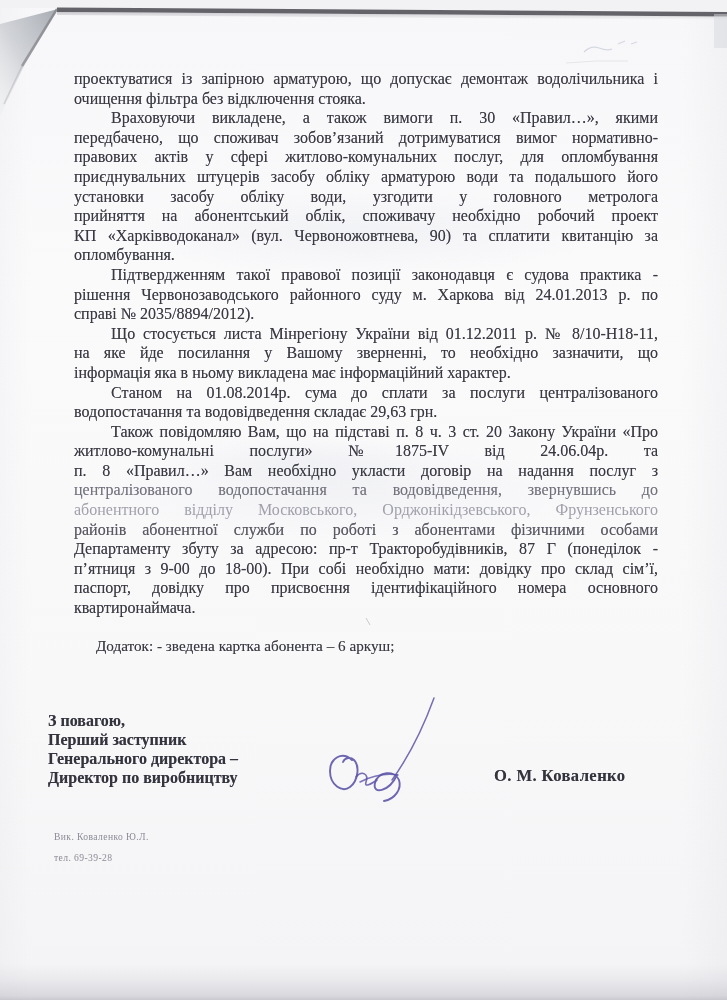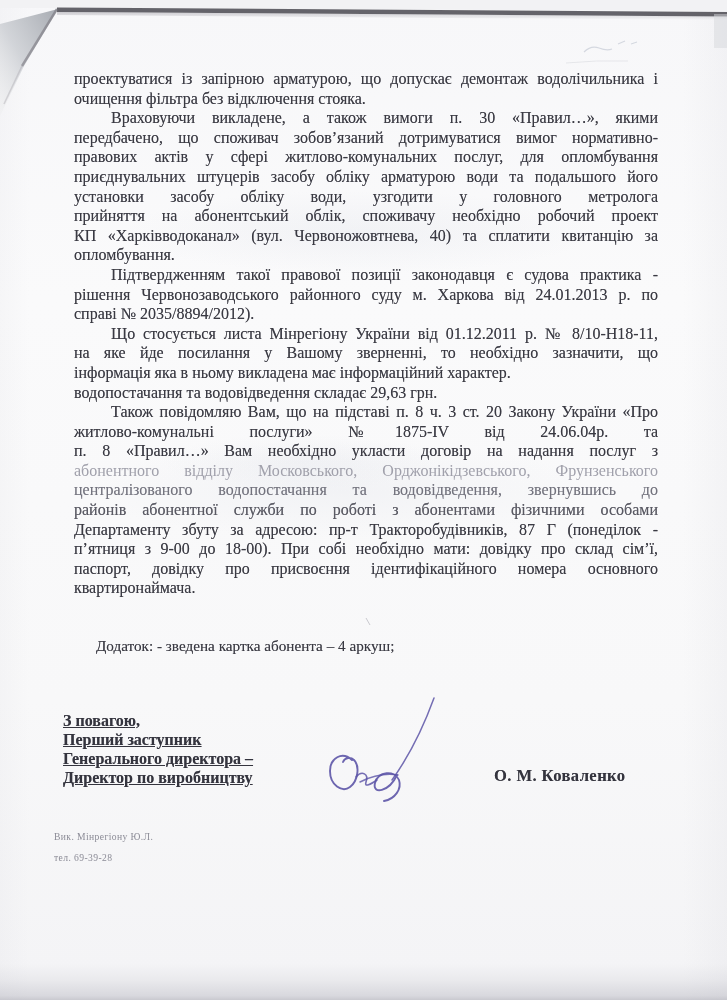--- a/index.html
+++ b/index.html
@@ -33,24 +33,23 @@
   .line.indent{text-indent:37px;font-family:Liberation Serif, serif;}
   .line.fade-mild{color:#73737e;text-shadow:0 0 0.6px rgba(115,115,126,0.4);}
   .line.fade-strong{color:#a0a0ab;filter:blur(0.35px);text-shadow:none;}
   .line.fade-light{color:#5a5a64;}
   .attachment{
     position:absolute;left:63px;top:637px;width:584px;
     font-size:15.2px;color:#3a3a43;padding-left:33px;
     text-shadow:0 0 0.6px rgba(58,58,67,0.55);
   }
   .closing{
-    position:absolute;left:63px;top:712px;width:320px;
+    position:absolute;left:48px;top:712px;width:320px;
     font-size:16px;line-height:18.9px;font-weight:bold;color:#34343e;
     text-shadow:0 0 0.6px rgba(52,52,62,0.5);
-    text-decoration:underline;
   }
   .signer{
     position:absolute;left:494px;top:766px;
     font-size:16.6px;font-weight:bold;color:#34343e;letter-spacing:0.4px;
     text-shadow:0 0 0.6px rgba(52,52,62,0.5);
   }
   .footer{
     position:absolute;left:54px;top:826px;
     font-size:9.6px;line-height:21px;color:#8b8b96;letter-spacing:0.4px;
     filter:blur(0.2px);
@@ -103,51 +102,52 @@
         <div class="line">проектуватися із запірною арматурою, що допускає демонтаж водолічильника і</div>
         <div class="line last">очищення фільтра без відключення стояка.</div>
       </div>
       <div>
         <div class="line indent">Враховуючи викладене, а також вимоги п. 30 «Правил…», якими</div>
         <div class="line">передбачено, що споживач зобов’язаний дотримуватися вимог нормативно-</div>
         <div class="line">правових актів у сфері житлово-комунальних послуг, для опломбування</div>
         <div class="line">приєднувальних штуцерів засобу обліку арматурою води та подальшого його</div>
         <div class="line">установки засобу обліку води, узгодити у головного метролога</div>
         <div class="line">прийняття на абонентський облік, споживачу необхідно робочий проект</div>
-        <div class="line">КП «Харківводоканал» (вул. Червоножовтнева, 40) та сплатити квитанцію за</div>
+        <div class="line">КП «Харківводоканал» (вул. Червоножовтнева, 90) та сплатити квитанцію за</div>
         <div class="line last">опломбування.</div>
       </div>
       <div>
         <div class="line indent">Підтвердженням такої правової позиції законодавця є судова практика -</div>
         <div class="line">рішення Червонозаводського районного суду м. Харкова від 24.01.2013 р. по</div>
         <div class="line last">справі №  2035/8894/2012).</div>
       </div>
       <div>
         <div class="line indent">Що стосується листа Мінрегіону України від 01.12.2011 р. № 8/10-Н18-11,</div>
         <div class="line">на яке йде посилання у Вашому зверненні, то необхідно зазначити, що</div>
         <div class="line last">інформація яка в ньому викладена має інформаційний характер.</div>
       </div>
       <div>
+        <div class="line indent">Станом на 01.08.2014р. сума до сплати за послуги централізованого</div>
         <div class="line last">водопостачання та водовідведення складає 29,63 грн.</div>
       </div>
       <div>
         <div class="line indent">Також повідомляю Вам, що на підставі п. 8 ч. 3 ст. 20 Закону України «Про</div>
         <div class="line">житлово-комунальні послуги» №1875-IV від 24.06.04р. та</div>
         <div class="line">п. 8 «Правил…» Вам необхідно укласти договір на надання послуг з</div>
+        <div class="line fade-mild">централізованого водопостачання та водовідведення, звернувшись до</div>
         <div class="line fade-strong">абонентного відділу Московського, Орджонікідзевського, Фрунзенського</div>
-        <div class="line fade-mild">централізованого водопостачання та водовідведення, звернувшись до</div>
         <div class="line fade-light">районів абонентної служби по роботі з абонентами фізичними особами</div>
         <div class="line">Департаменту збуту за адресою: пр-т Тракторобудівників, 87 Г (понеділок -</div>
         <div class="line">п’ятниця з 9-00 до 18-00). При собі необхідно мати: довідку про склад сім’ї,</div>
         <div class="line">паспорт, довідку про присвоєння ідентифікаційного номера основного</div>
         <div class="line last">квартиронаймача.</div>
       </div>
     </div>
 
-  <div class="attachment">Додаток:  - зведена картка абонента – 4 аркуш;</div>
+  <div class="attachment">Додаток:  - зведена картка абонента – 6 аркуш;</div>
 
   <div class="closing">
     <div>З повагою,</div>
     <div>Перший заступник</div>
     <div>Генерального директора –</div>
     <div>Директор по виробництву</div>
   </div>
 
   <svg class="signature" viewBox="0 0 130 118" xmlns="http://www.w3.org/2000/svg">
     <g fill="none" stroke-linecap="round" stroke-linejoin="round">
@@ -155,18 +155,18 @@
       <path class="ink" d="M30,66 C20,57 8,64 8,77 C8,91 20,99 28,93 C36,87 38,72 32,66 C29,63 23,63 21,68" stroke-width="1.9" opacity="0.9" stroke="#5d55a7"></path>
       <path class="ink" d="M34,83 C40,76 47,80 44,88 C42,94 49,90 55,86" stroke-width="1.6" opacity="0.85" stroke="#5d55a7"></path>
       <path class="ink" d="M38,88 C52,81 63,79 76,81" stroke-width="1.5" opacity="0.8" stroke="#5d55a7"></path>
       <path class="ink" d="M75,81 C67,98 50,101 53,89 C56,77 73,76 77,86 C80,95 73,105 62,107" stroke-width="1.9" opacity="0.9" stroke="#5d55a7"></path>
     </g>
   </svg>
 
   <div class="signer">О. М. Коваленко</div>
 
   <div class="footer">
-    <div>Вик. Мінрегіону Ю.Л.</div>
+    <div>Вик. Коваленко Ю.Л.</div>
     <div>тел. 69-39-28</div>
   </div>
 
   <div class="bottom-shadow"></div>
 </div>
 
 </body></html>

